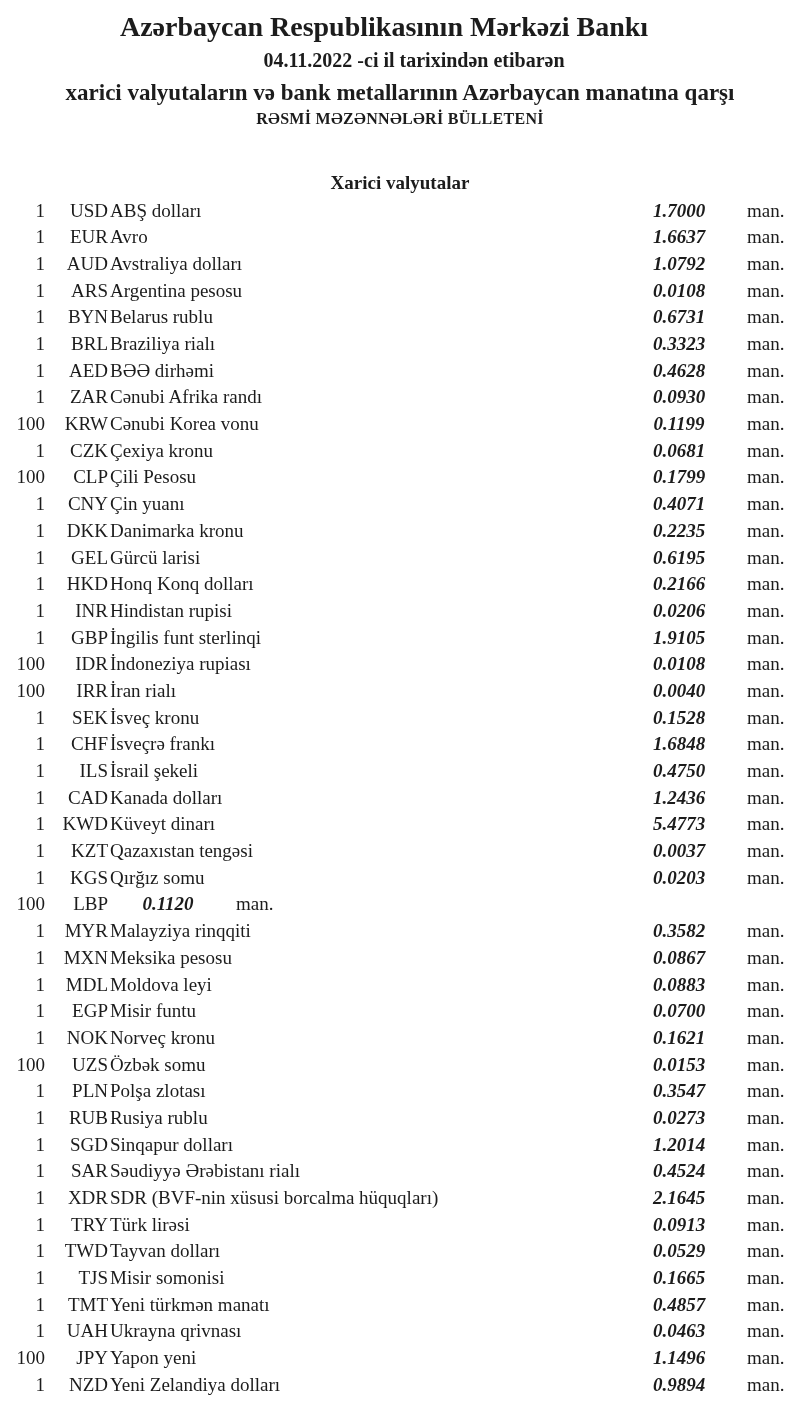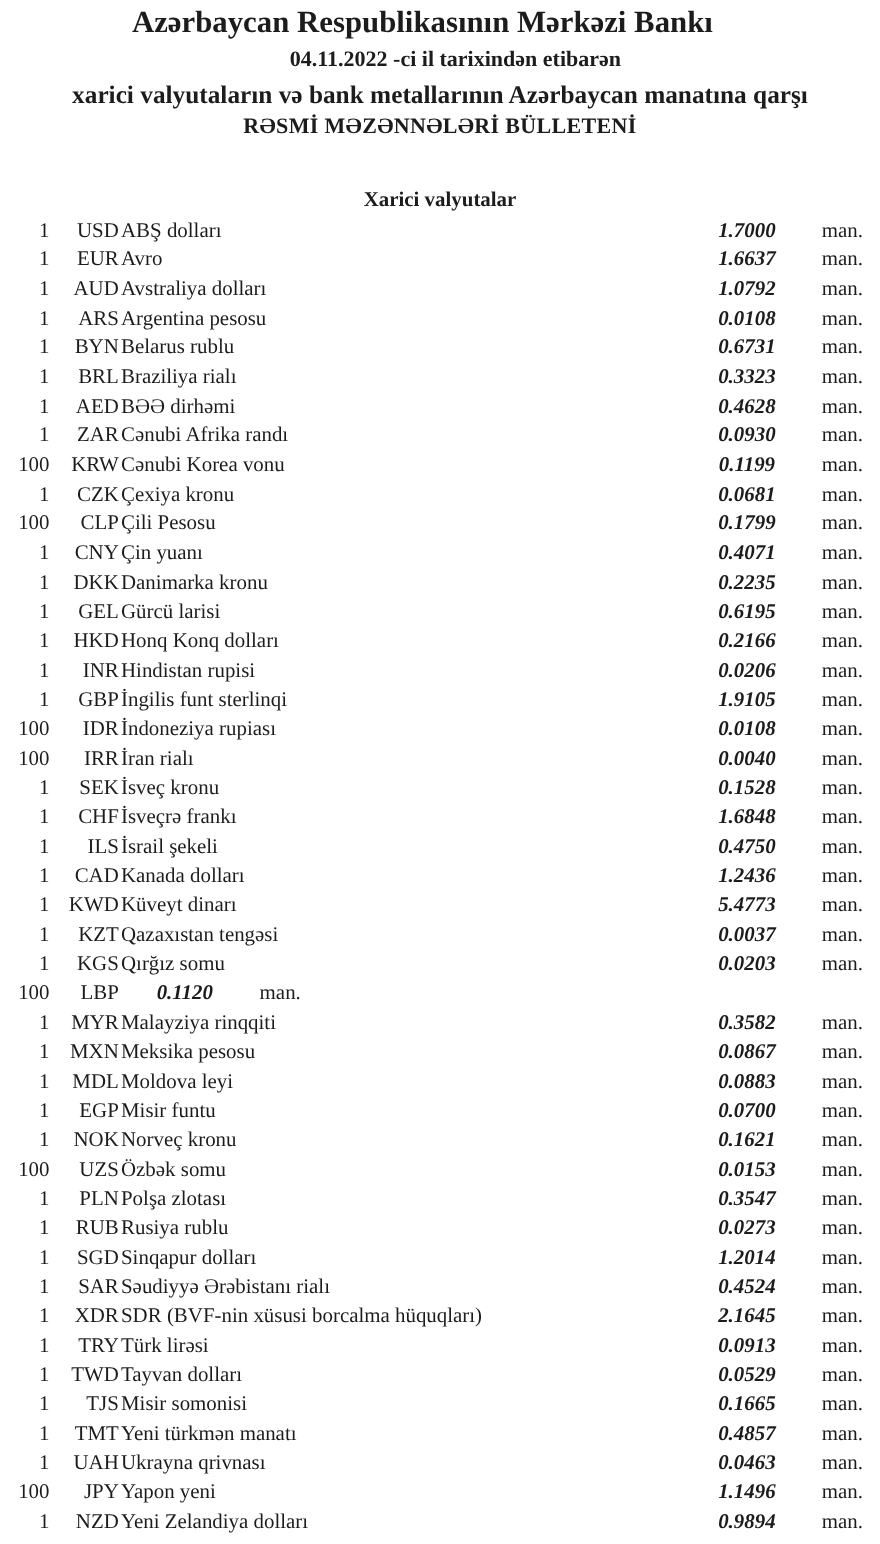--- a/index.html
+++ b/index.html
@@ -10,41 +10,41 @@
   body {
     width: 800px;
     height: 1404px;
     overflow: hidden;
     color: #1c1c1c;
     font-family: "Liberation Serif", "DejaVu Serif", serif;
     -webkit-font-smoothing: antialiased;
   }
   .doc-header {
     text-align: center;
-    padding-top: 4px;
+    padding-top: 10px;
   }
   .doc-title {
     font-size: 28px;
     font-weight: bold;
     line-height: 1.2;
     transform: translateX(-16px);
   }
   .doc-date {
     font-size: 20px;
     font-weight: bold;
     margin-top: 5px;
     transform: translateX(14px);
   }
   .doc-subtitle {
     font-size: 23px;
     font-weight: bold;
     margin-top: 8px;
   }
   .doc-bulletin {
-    font-size: 20px;
+    font-size: 16px;
     font-weight: bold;
     margin-top: 4px;
     letter-spacing: 0.3px;
   }
   .section-title {
     text-align: center;
     font-size: 19px;
     font-weight: bold;
     margin-top: 44px;
   }

